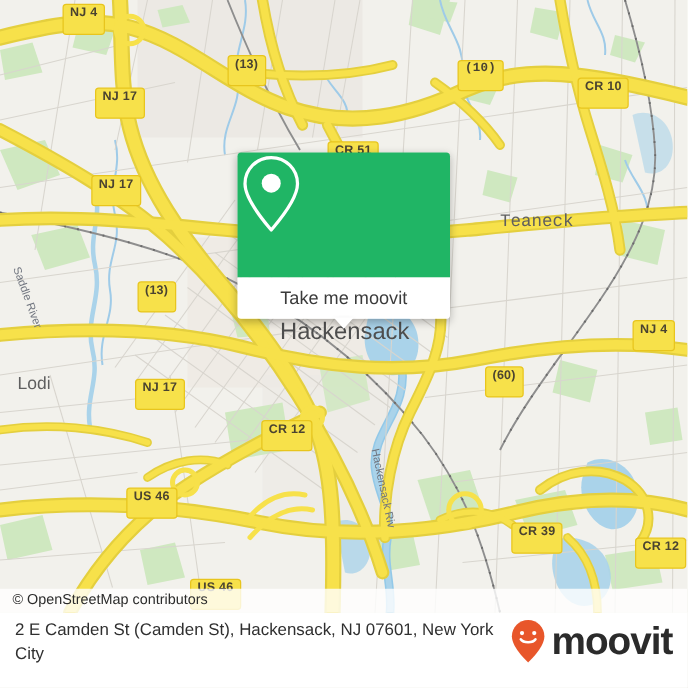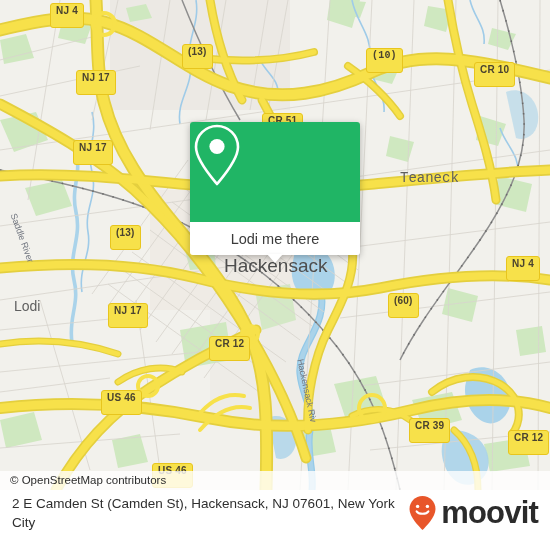--- a/index.html
+++ b/index.html
@@ -338,21 +338,21 @@
     <div class="place town" style="left:400px;top:170px;font-family:Liberation Mono, monospace;">Teaneck</div>
     <div class="place city" style="left:224px;top:255px;">Hackensack</div>
     <div class="place town" style="left:14px;top:298px;">Lodi</div>
 
     <div class="river-label" style="left:18px;top:212px;transform:rotate(70deg);transform-origin:left top;">Saddle River</div>
     <div class="river-label" style="left:305px;top:358px;transform:rotate(78deg);transform-origin:left top;">Hackensack Riv</div>
 
     <div class="shield" style="left:50px;top:3px;">NJ 4</div>
     <div class="shield" style="left:182px;top:44px;">(13)</div>
     <div class="shield" style="left:366px;top:48px;font-family:Liberation Mono, monospace;">(10)</div>
-    <div class="shield" style="left:474px;top:62px;">CR 10</div>
+    <div class="shield" style="left:462px;top:62px;">CR 10</div>
     <div class="shield" style="left:76px;top:70px;">NJ 17</div>
     <div class="shield" style="left:73px;top:140px;">NJ 17</div>
     <div class="shield" style="left:262px;top:113px;">CR 51</div>
     <div class="shield" style="left:110px;top:225px;">(13)</div>
     <div class="shield" style="left:108px;top:303px;">NJ 17</div>
     <div class="shield" style="left:388px;top:261px;margin-top:32px;">(60)</div>
     <div class="shield" style="left:506px;top:256px;">NJ 4</div>
     <div class="shield" style="left:209px;top:336px;">CR 12</div>
     <div class="shield" style="left:101px;top:390px;">US 46</div>
     <div class="shield" style="left:409px;top:418px;">CR 39</div>
@@ -360,21 +360,21 @@
     <div class="shield" style="left:152px;top:463px;">US 46</div>
 
     <div class="card">
       <div class="card-top">
         <svg class="pin-svg" width="54" height="66" viewBox="0 0 54 66">
           <path d="M27 4 C15.4 4 6 13.4 6 25 C6 38 22 56 27 62 C32 56 48 38 48 25 C48 13.4 38.6 4 27 4 Z" fill="none" stroke="#ffffff" stroke-width="2.6" stroke-linejoin="round"></path>
           <circle cx="27" cy="24.5" r="7.6" fill="#ffffff"></circle>
         </svg>
       </div>
       <div class="card-bottom">
-        <span class="label">Lodi me there</span>
+        <span class="label">Take me moovit</span>
         <span class="card-tail"></span>
       </div>
     </div>
 
     <div class="attrib">© OpenStreetMap contributors</div>
   </div>
 
   <div class="footer">
     <div class="footer-text">2 E Camden St (Camden St), Hackensack, NJ 07601, New York City</div>
     <div class="brand">

